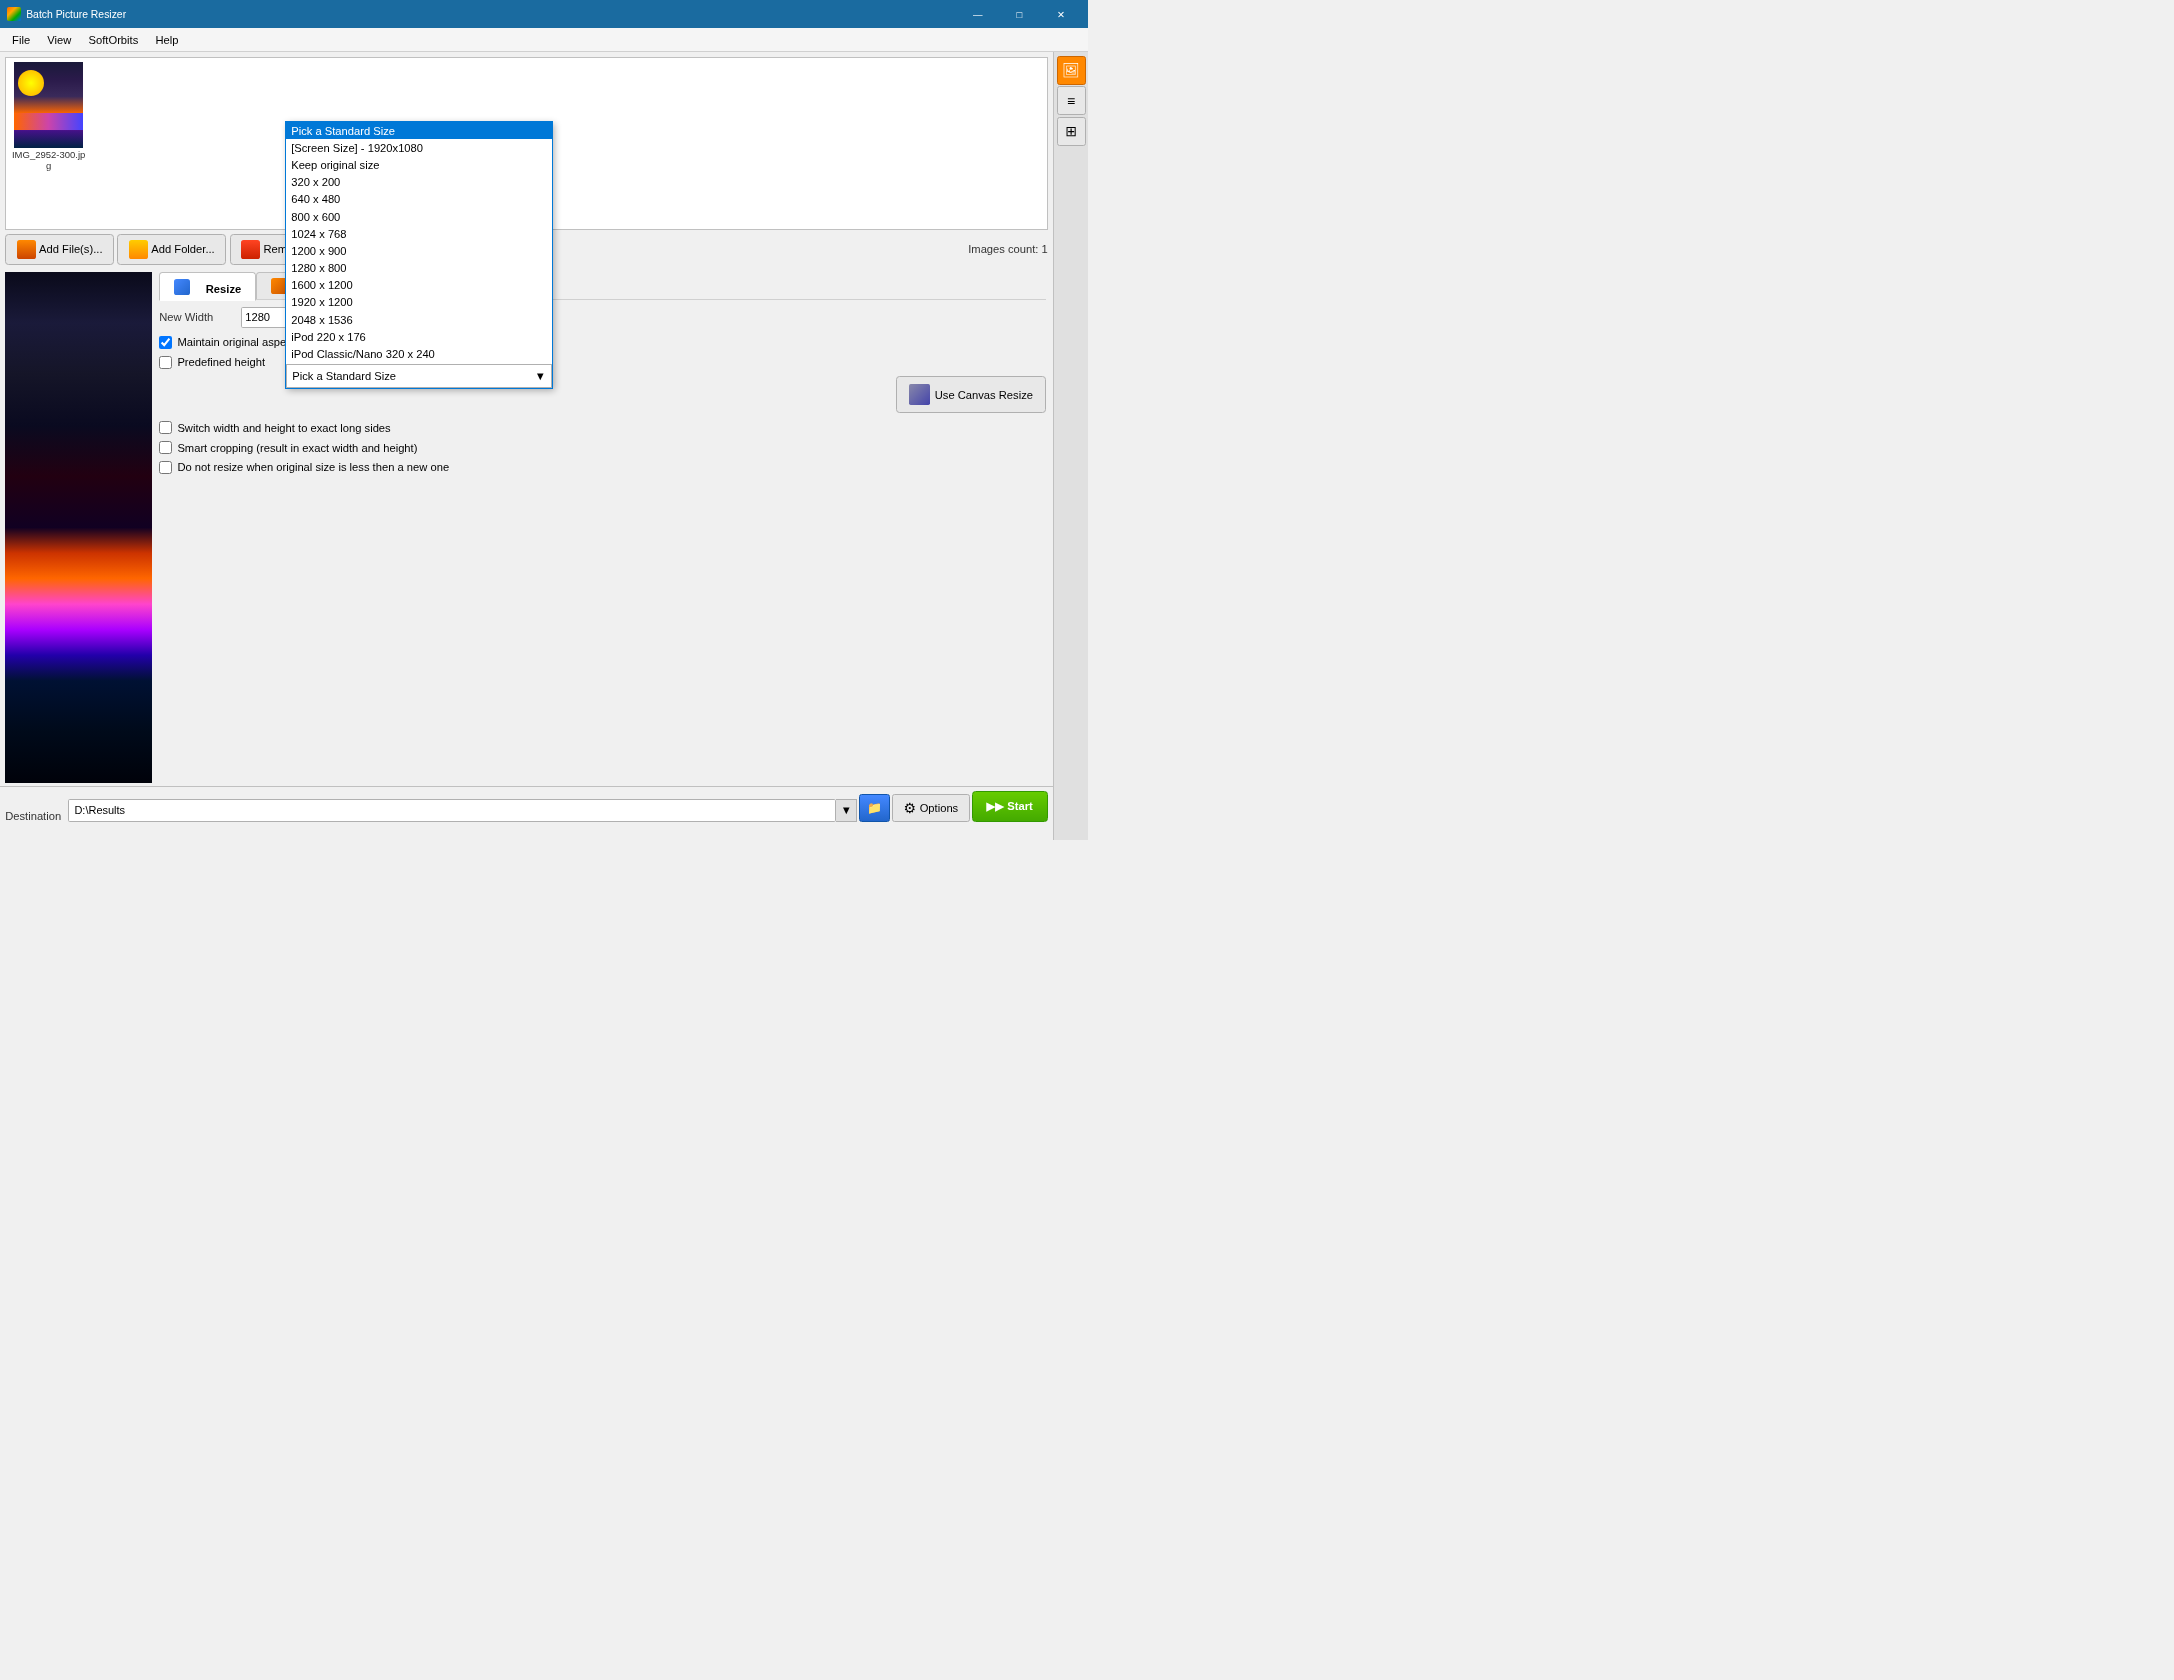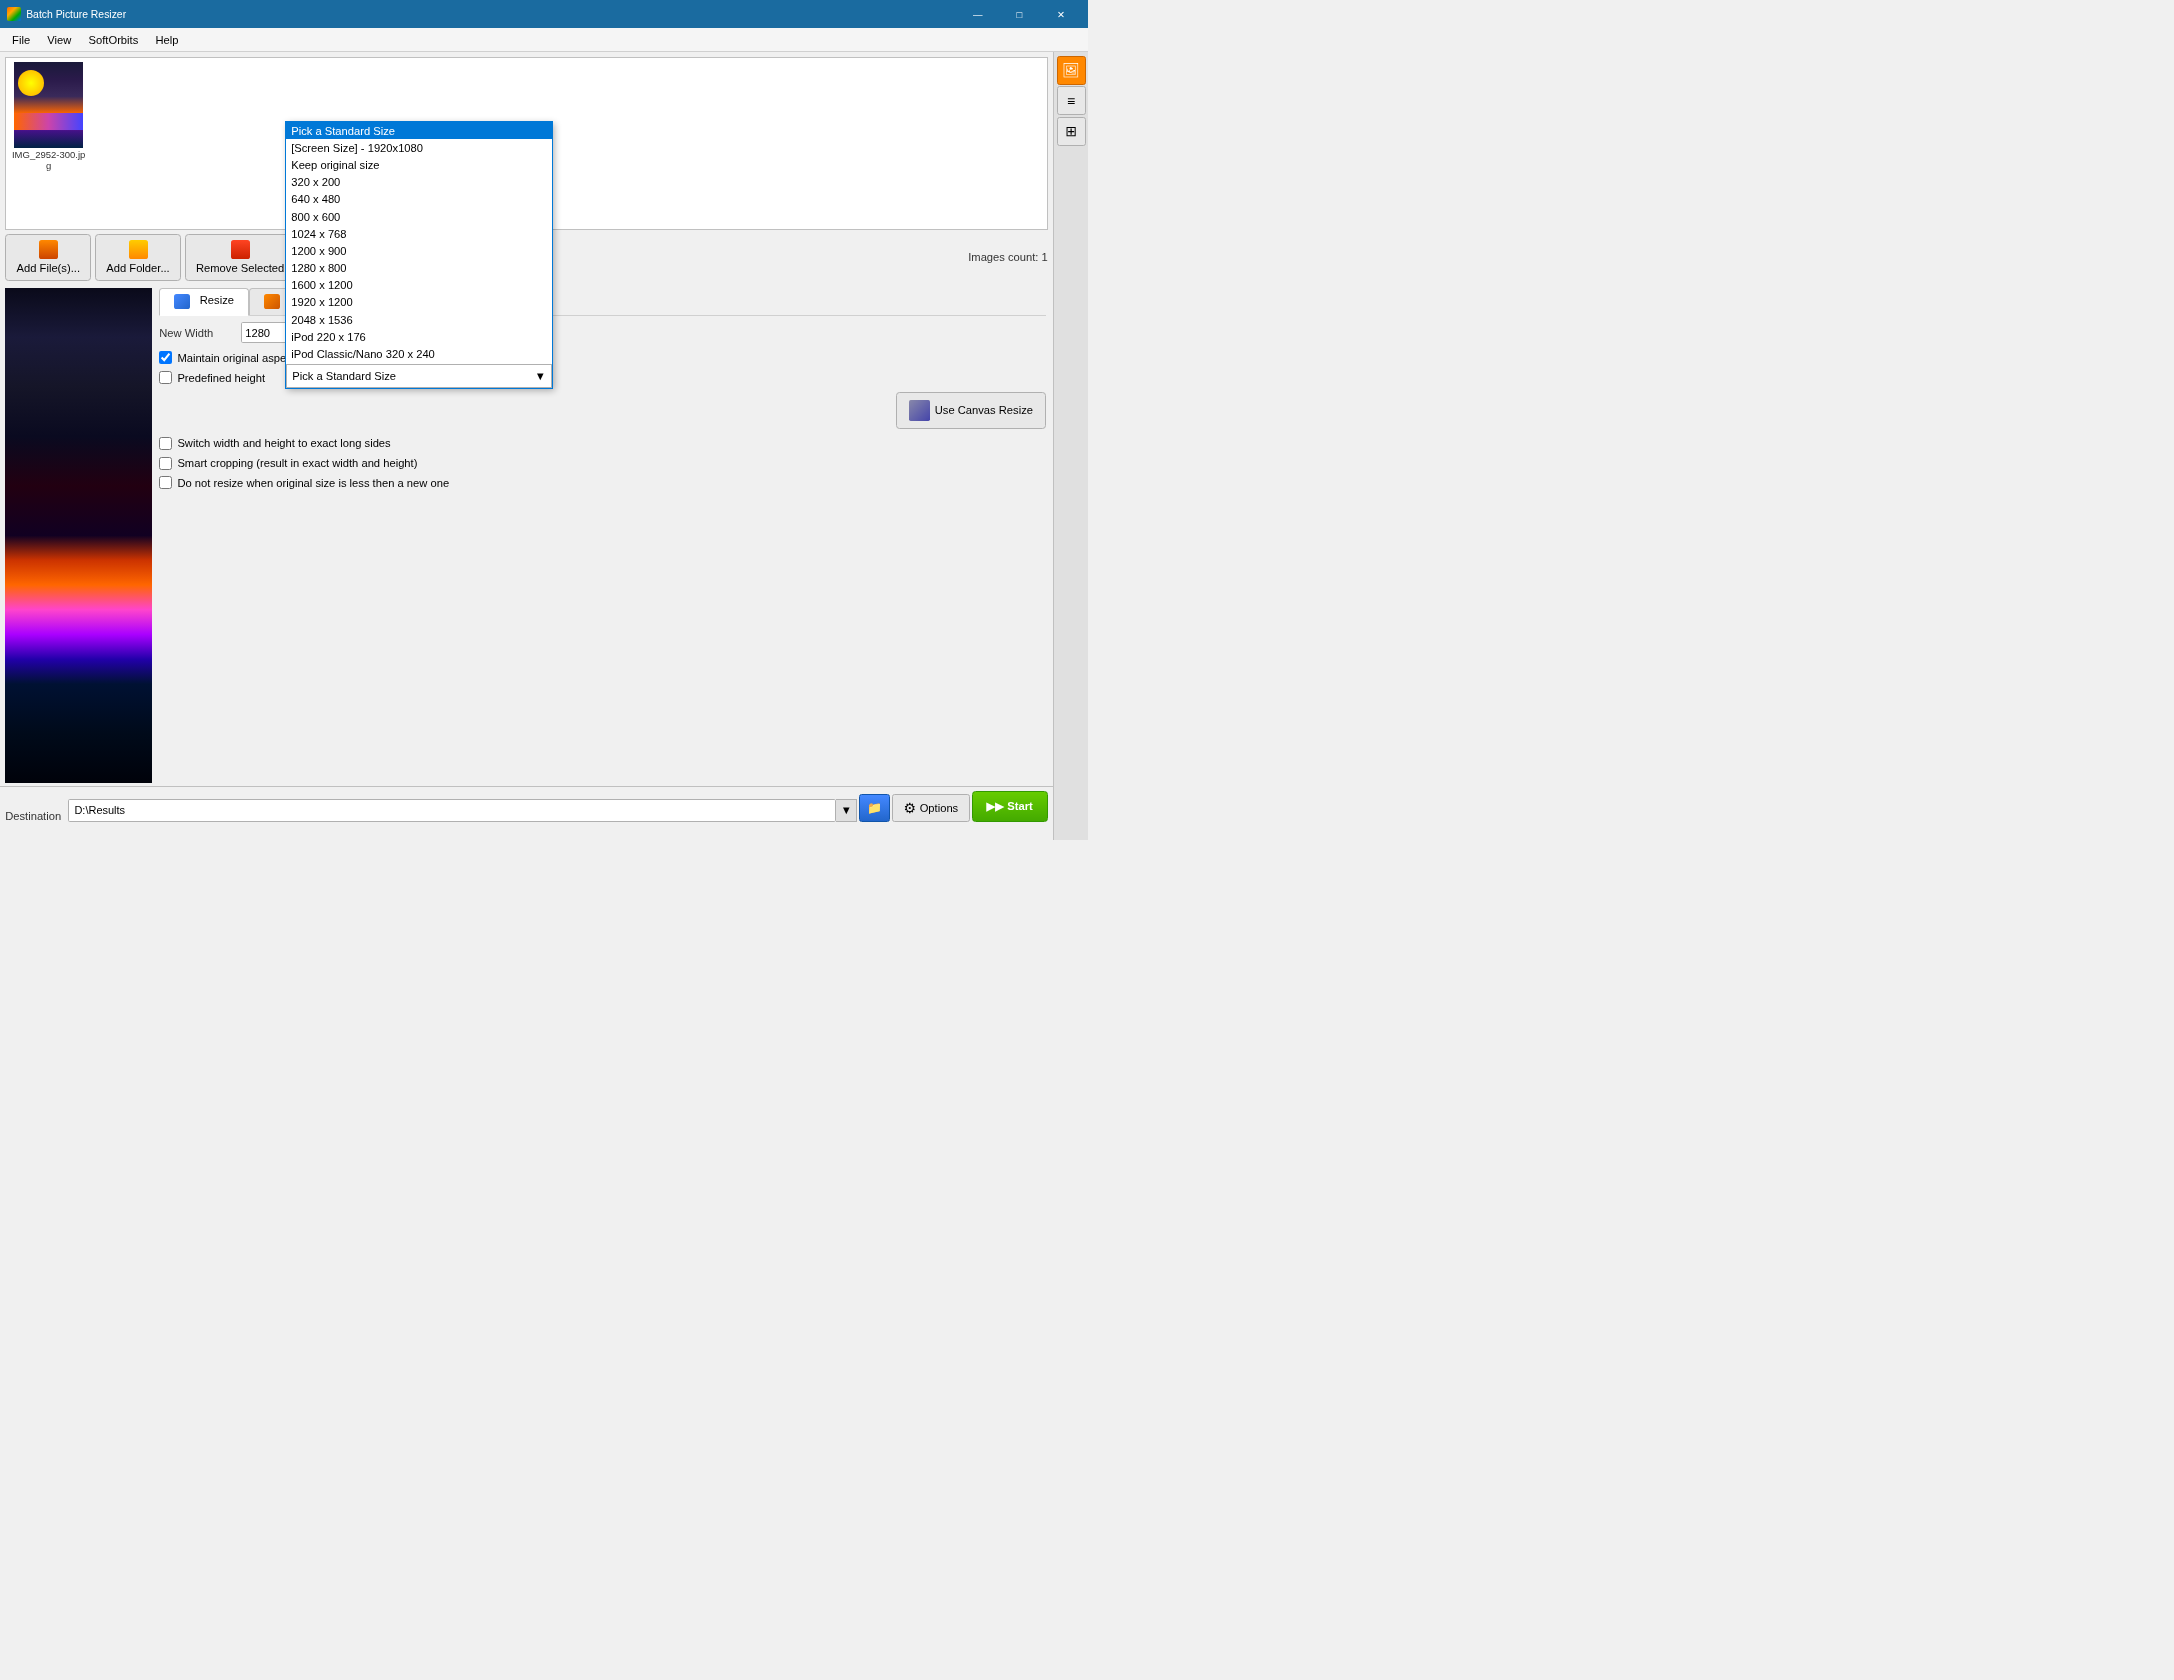--- a/index.html
+++ b/index.html
@@ -106,21 +106,20 @@
       background: #f0f0f0;
     }
     .toolbar-btn {
       display: flex; align-items: center; gap: 3.5px;
       padding: 5.2px 10.4px;
       background: #e8e8e8;
       border: 0.9px solid #b0b0b0;
       border-radius: 3.5px;
       cursor: pointer;
       font-size: 11.2px;
-      flex-direction: column;
     }
     .toolbar-btn .btn-icon { width: 19px; height: 19px; border-radius: 2.6px; }
     .btn-orange { background: linear-gradient(180deg, #ff8800, #cc4400); }
     .btn-folder { background: linear-gradient(180deg, #ffcc00, #ff8800); }
     .btn-remove { background: linear-gradient(180deg, #ff4422, #cc2200); }
     .btn-close { background: linear-gradient(180deg, #ff4444, #cc0000); }
     .images-count { margin-left: auto; color: #333; font-size: 11.2px; }
 
     
     .lower-section {
@@ -169,28 +168,29 @@
     }
 
     
     .tabs {
       display: flex;
       gap: 0;
       border-bottom: 1.7px solid #d0d0d0;
       margin-bottom: 5.2px;
     }
     .tab {
-      display: flex; align-items: flex-start; gap: 10px;
+      display: flex; align-items: flex-end; gap: 16px;
       padding: 5.2px 14px;
       cursor: pointer;
       border: 0.9px solid #c0c0c0;
       border-bottom: none;
       background: #e8e8e8;
       font-size: 11.2px;
       border-radius: 3.5px 3.5px 0 0;
+      font-weight: bold;
     }
     .tab.active { background: white; border-bottom: 1.7px solid white; margin-bottom: -1.7px; }
     .tab-icon { width: 15.6px; height: 15.6px; border-radius: 2.6px; }
     .tab-resize-icon { background: linear-gradient(135deg, #4488ff, #2266cc); }
     .tab-convert-icon { background: linear-gradient(135deg, #ff8800, #cc5500); }
     .tab-rotate-icon { background: linear-gradient(135deg, #44aa44, #226622); }
 
     
     .field-row {
       display: flex;

